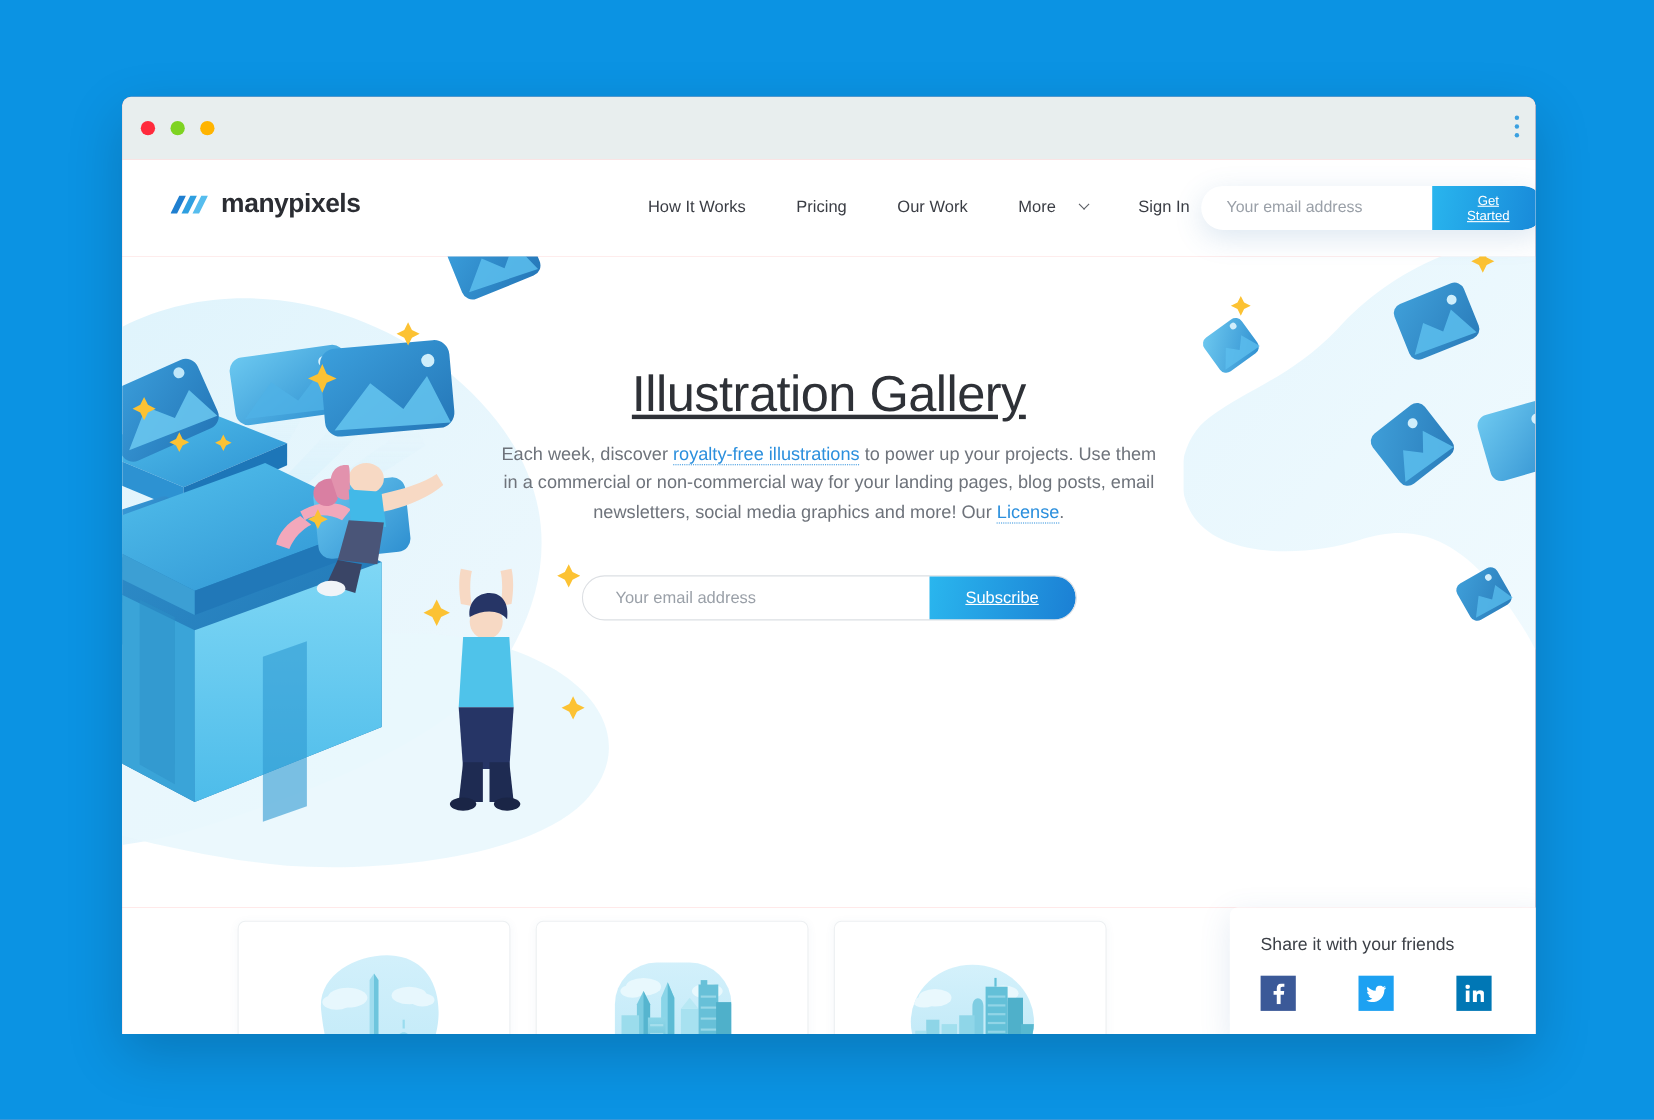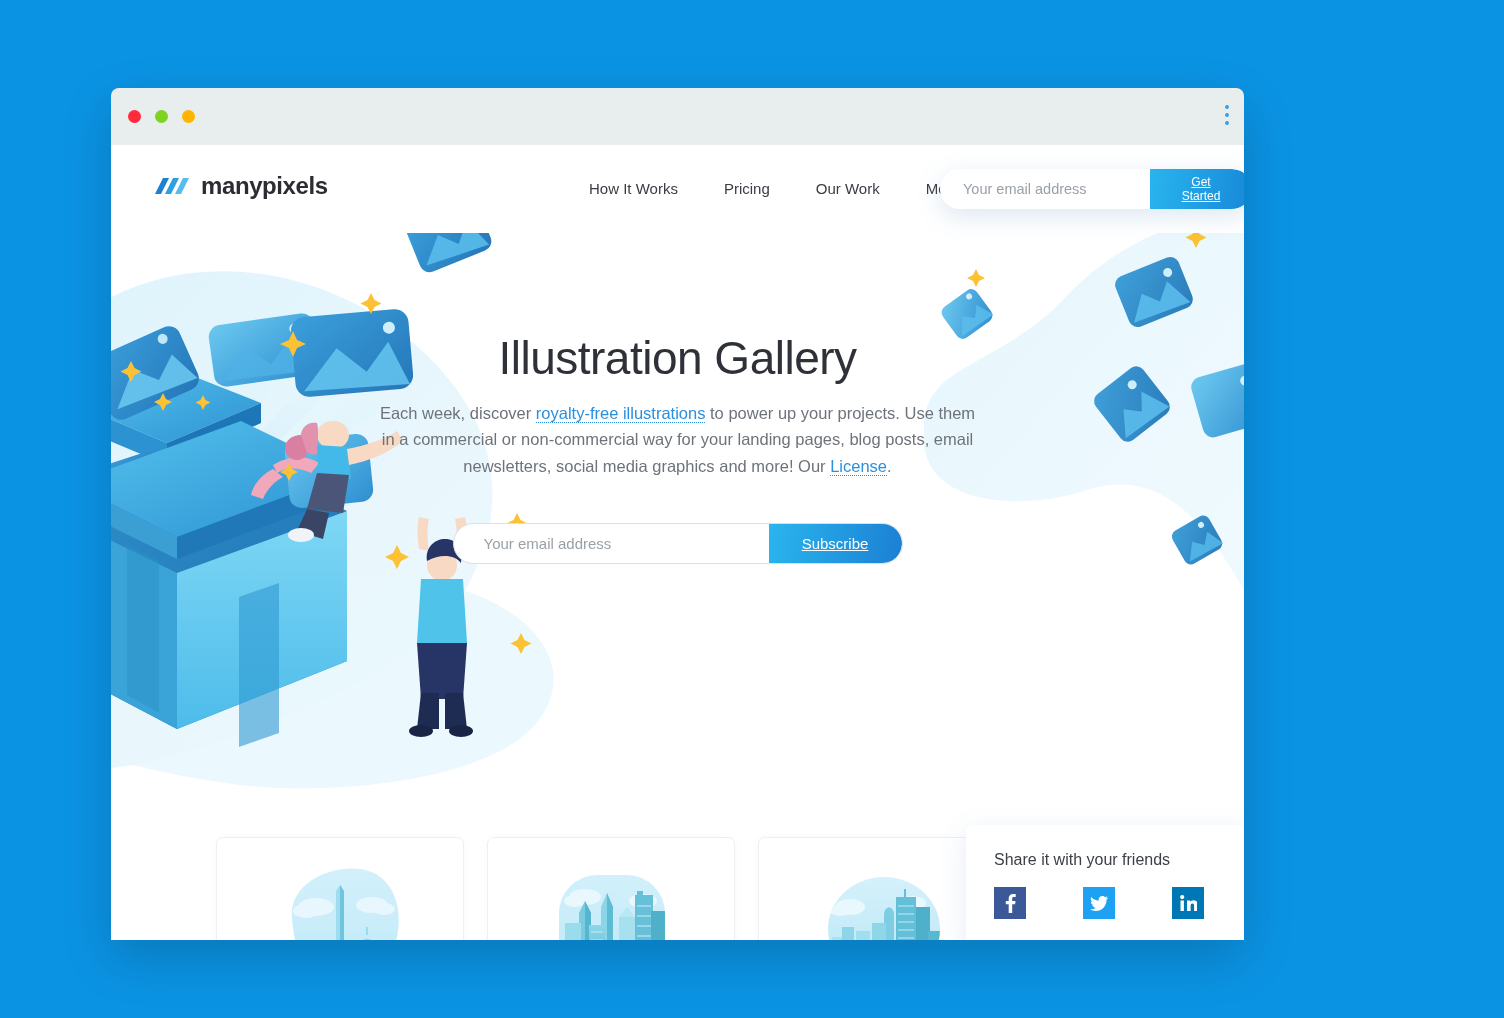--- a/index.html
+++ b/index.html
@@ -6,21 +6,21 @@
   html, body {
     width: 1504px; height: 1018px;
     overflow: hidden;
     font-family: "Liberation Sans", sans-serif;
   }
   body { background: #0b93e3; }
 
   .browser-window {
     position: absolute;
     left: 111px; top: 88px;
-    width: 1133px; height: 852px;
+    width: 1285px; height: 852px;
     background: #fca5a5;
     border-radius: 8px 8px 0 0;
     overflow: hidden;
     box-shadow: 0 18px 50px rgba(0,0,0,0.18);
   }
 
   
   .chrome-bar {
     position: relative;
     height: 57px;
@@ -97,21 +97,21 @@
   }
   .hero-svg-left { position: absolute; left: 0; top: -60px; }
   .hero-svg-right { position: absolute; right: 0; top: -30px; }
 
   .hero-content {
     position: absolute; left: 50%; transform: translateX(-50%);
     top: 100px; width: 620px; text-align: center; z-index: 10;
   }
   .hero-title {
     font-size: 46px; font-weight: 400; color: #2e3137;
-    letter-spacing: -0.5px; line-height: 1.1;
+    letter-spacing: -0.5px; line-height: 1.1; text-decoration: underline;
   }
   .hero-desc {
     margin-top: 16px;
     font-size: 16.5px; line-height: 1.62; color: #6e737b;
     padding: 0 6px;
   }
   .hero-desc a {
     color: #2b8fdd; text-decoration: none;
     border-bottom: 1px dotted #2b8fdd;
   }

